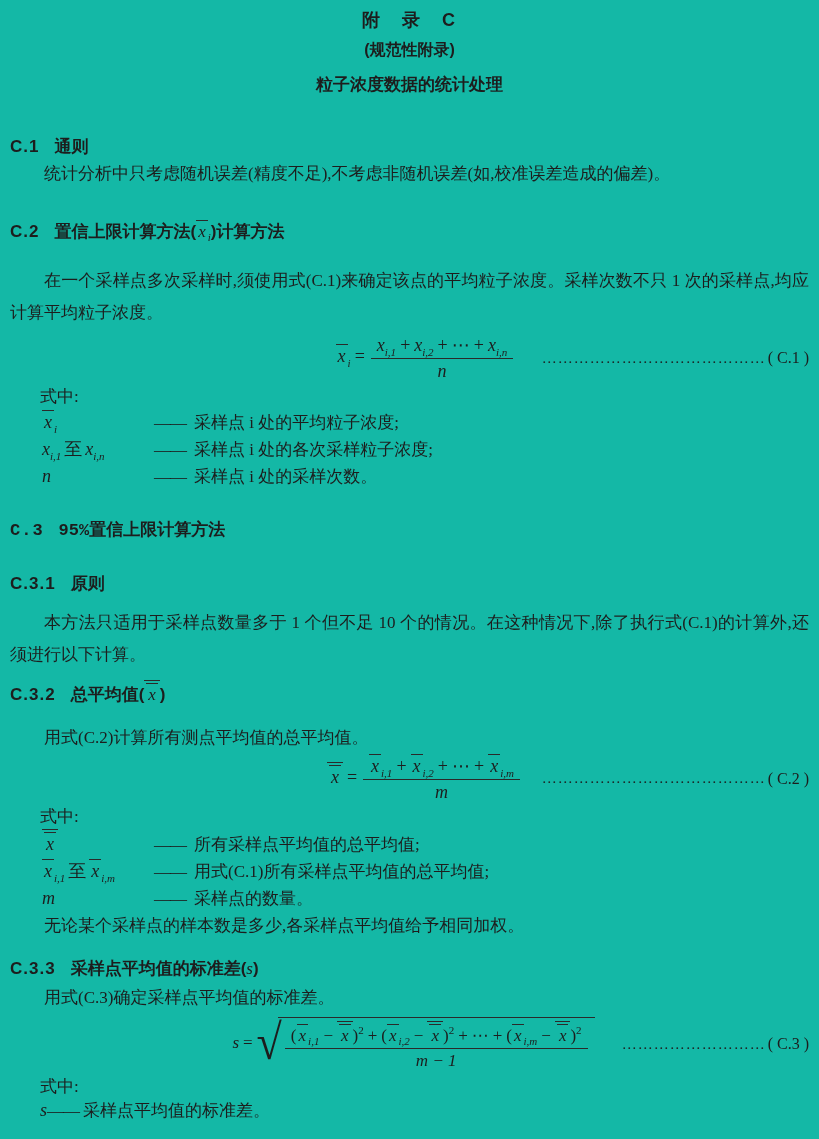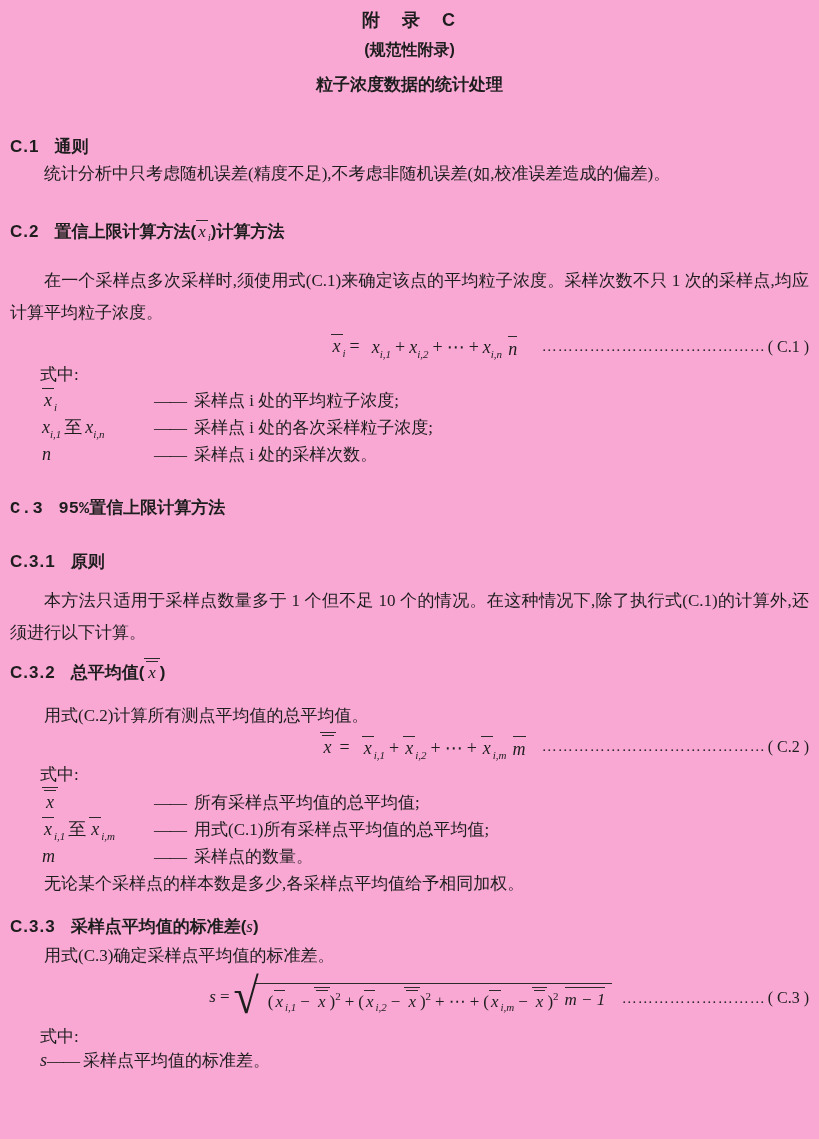--- a/index.html
+++ b/index.html
@@ -1,18 +1,18 @@
 <!DOCTYPE html>
 <html><head>
 <meta charset="utf-8">
 <style>
   * { margin:0; padding:0; box-sizing:border-box; }
   html,body { background:#e8e8e8; }
   #page {
-    width:819px; height:1139px; margin:0 auto; background:#f9a8d4;
+    width:819px; height:1139px; margin:0 auto; background:#14b8a6;
     color:#1d1d1d; padding:8px 10px 0;
     font-family:"Liberation Serif","DejaVu Serif",serif;
     font-size:17px; overflow:hidden; position:relative;
   }
   
   .doc-title  { text-align:center; font-family:"Liberation Sans","DejaVu Sans",sans-serif; font-weight:700; }
   .t1 { font-size:18px; line-height:24px; letter-spacing:2px; }
   .t2 { font-size:16px; line-height:22px; margin-top:7px; }
   .t3 { font-size:17px; line-height:23px; margin-top:12px; }
   
@@ -32,21 +32,21 @@
   .srow { padding-left:30px; line-height:22px; }
   .srow .defdash { margin-right:4px; }
   
   .math { font-size:18px; }
   .mi { font-style:italic; }
   sub.ms { font-size:11px; font-style:italic; line-height:0; letter-spacing:0; }
   sup.me { font-size:11px; line-height:0; }
   .op { padding:0 4px; }
   .zhi { font-style:normal; padding:0 3px; }
   .ob { display:inline-block; border-top:1.2px solid #2a2a2a; padding:2px 2px 0; line-height:1.05; }
-  .frac { display:inline-flex; flex-direction:row; text-align:center; vertical-align:middle; margin:0 2px; }
+  .frac { display:inline-flex; flex-direction:column; text-align:center; vertical-align:middle; margin:0 2px; }
   .frac .fnum { display:block; padding:0 6px 2px; white-space:nowrap; }
   .frac .fden { display:block; border-top:1.3px solid #2a2a2a; padding-top:2px; }
   .sqrt { display:inline-flex; align-items:center; vertical-align:middle; }
   .sqrt-sign { font-size:46px; line-height:1; font-style:normal; transform:translateY(-1px) scaleY(1.08); margin-right:-4px; }
   .sqrt-body { border-top:1.5px solid #2a2a2a; padding:3px 5px 0; }
   
   .formula-row { display:flex; align-items:center; }
   .f-left { flex:1.3 1 0; }
   .f-dots { flex:1 1 0; overflow:hidden; display:flex; justify-content:flex-end; align-items:center; }
   .f-dots span { white-space:nowrap; font-size:15px; letter-spacing:1px; color:#1d1d1d; }

